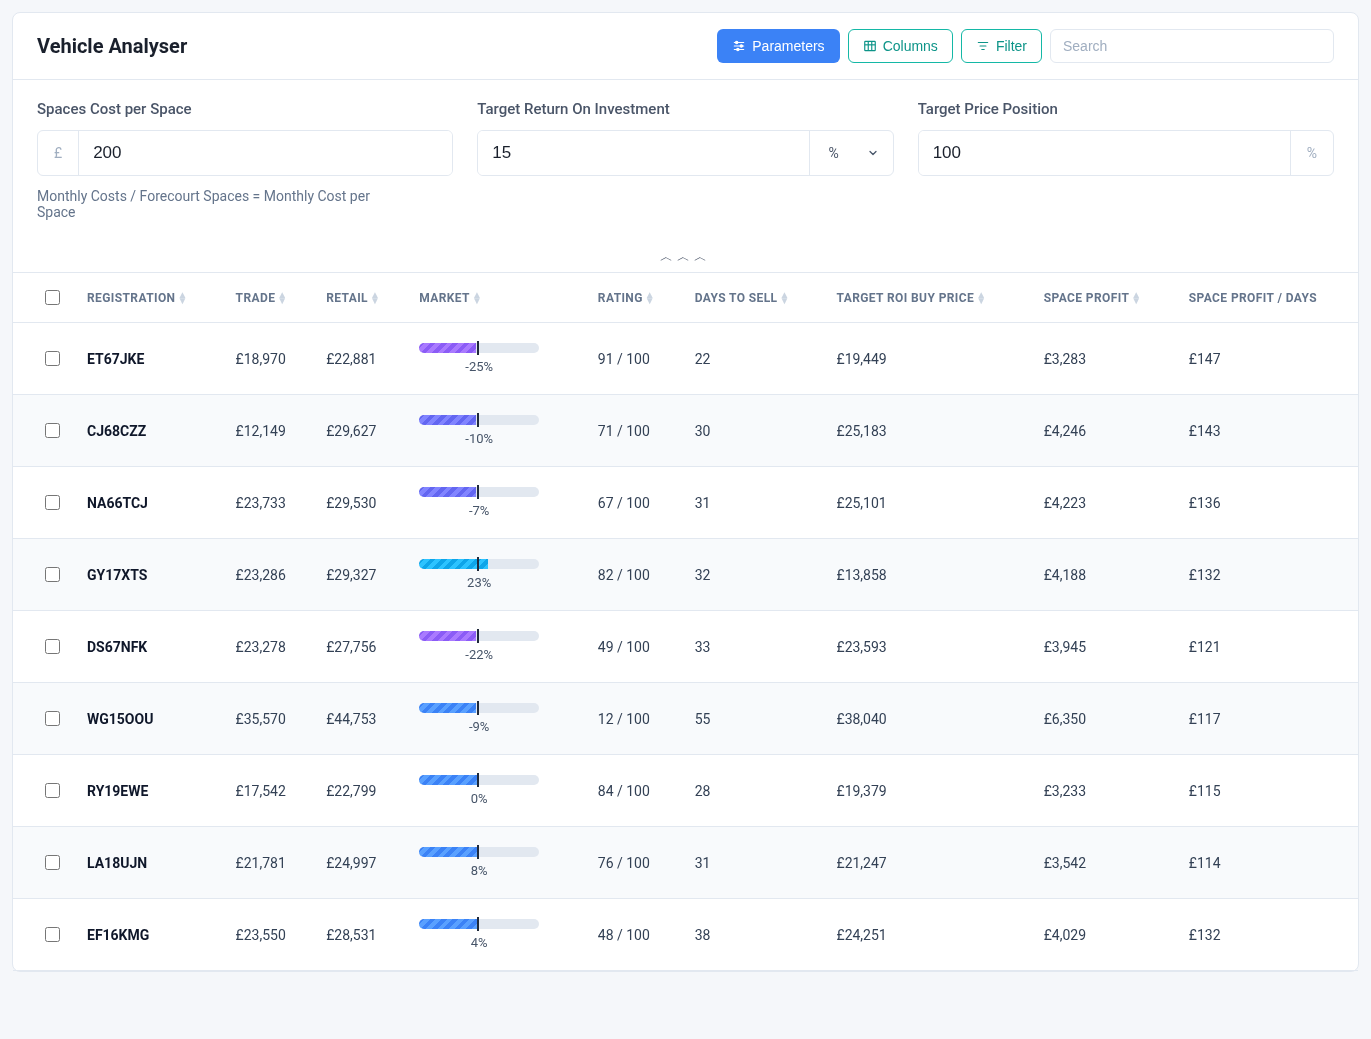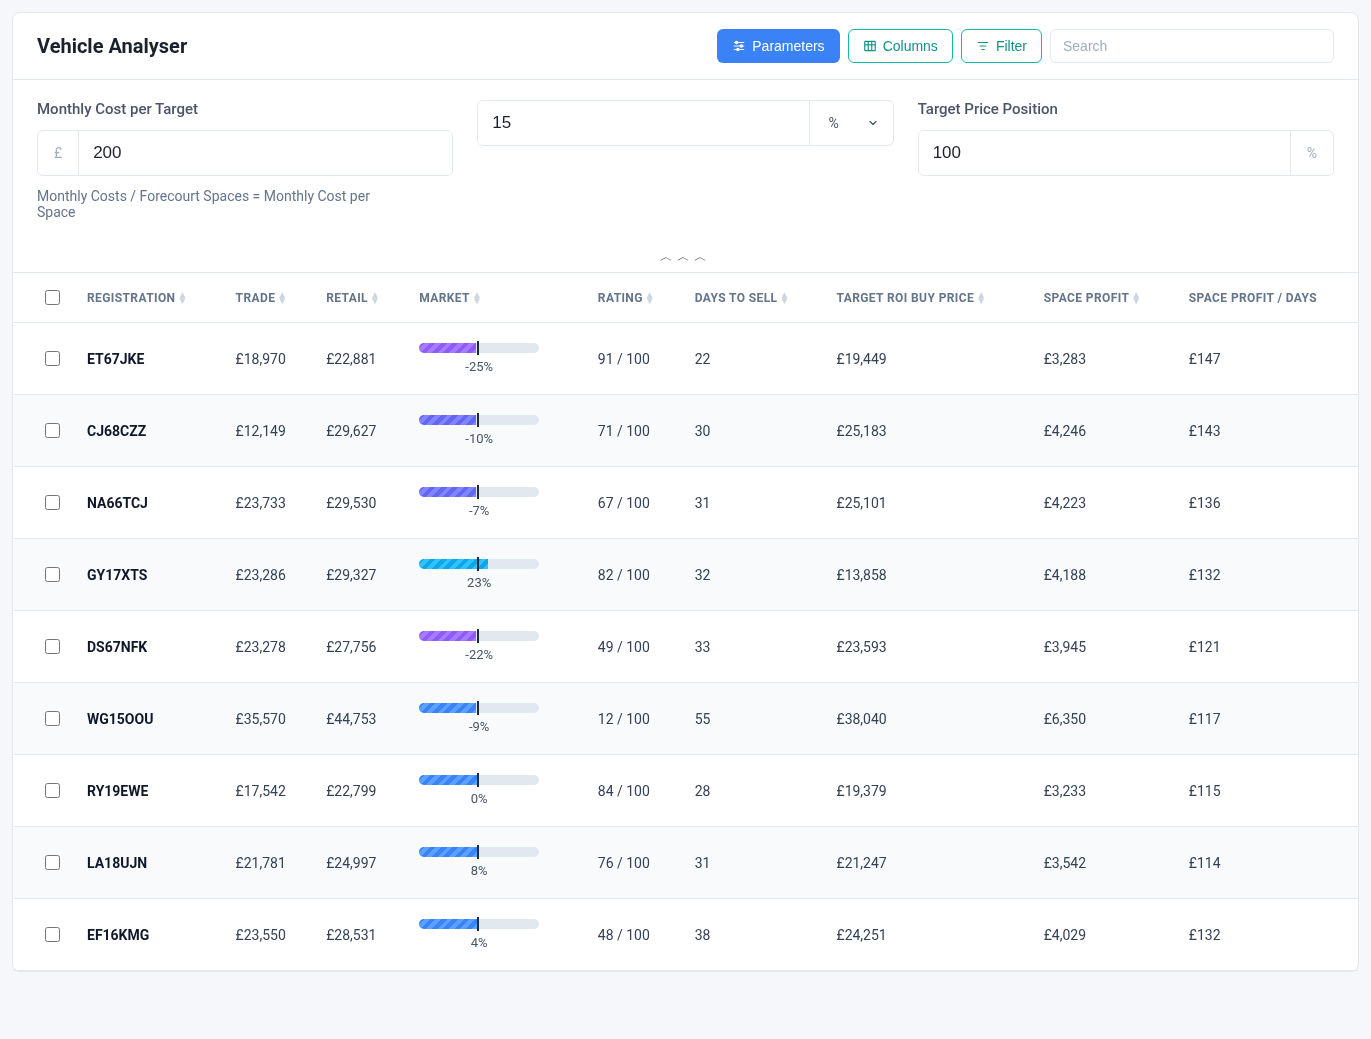--- a/index.html
+++ b/index.html
@@ -239,28 +239,29 @@
             <line x1="10" y1="18" x2="14" y2="18"></line>
           </svg>
         <span>Filter</span>
       </button>
       <input class="search-input" placeholder="Search" style="">
     </div>
   </div>
 
   <div class="params-section">
     <div>
-      <div class="param-label">Monthly Cost per Target</div>
+      <div class="param-label">Spaces Cost per Space</div>
       <div class="input-group">
         <div class="input-addon">£</div>
         <input class="input-field" value="200" style="">
       </div>
       <div class="helper-text">Monthly Costs / Forecourt Spaces = Monthly Cost per Space</div>
     </div>
     <div>
+      <div class="param-label">Target Return On Investment</div>
       <div class="input-group">
         <input class="input-field" value="15" style="">
         <div class="select-addon">
           <span>%</span>
           <svg width="12" height="12" viewBox="0 0 24 24" fill="none" stroke="#475569" stroke-width="2.5" stroke-linecap="round" stroke-linejoin="round">
               <polyline points="6 9 12 15 18 9"></polyline>
             </svg>
         </div>
       </div>
     </div>

